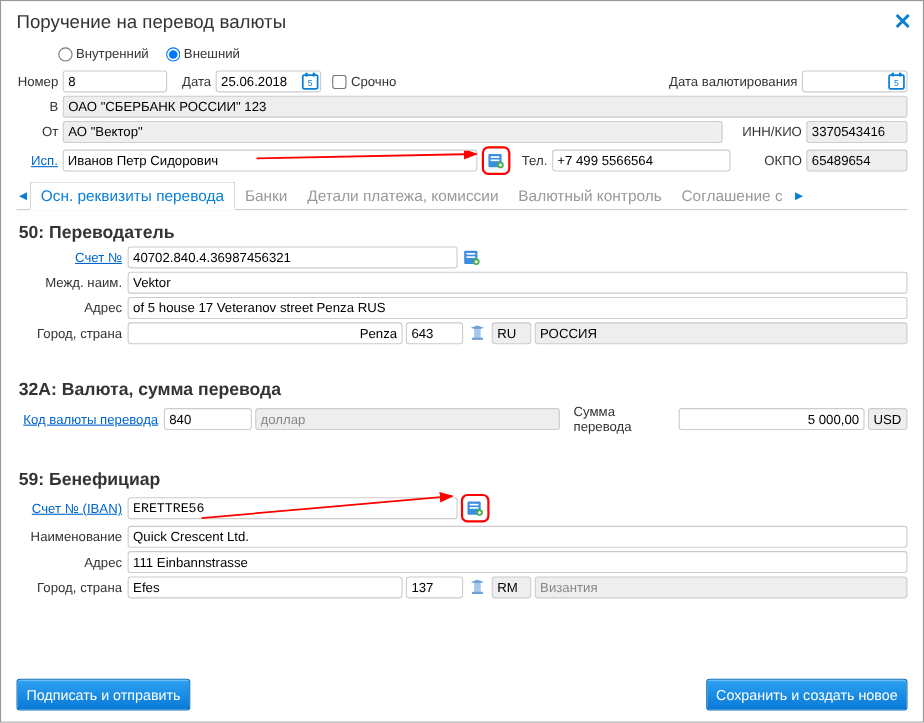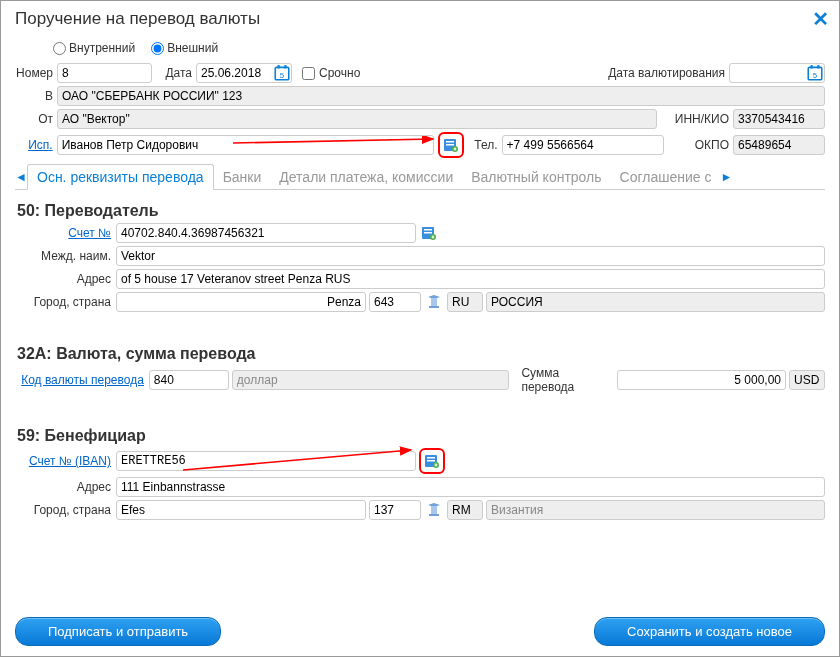--- a/index.html
+++ b/index.html
@@ -147,22 +147,22 @@
       bottom: 10px;
       left: 14px;
       right: 14px;
       display: flex;
       justify-content: space-between;
     }
     .btn {
       background: linear-gradient(#2ea1f2, #0879d6);
       color: #fff;
       border: 1px solid #0a6cb8;
-      border-radius: 13px;
-      padding: 6px 32px;
+      border-radius: 3px;
+      padding: 6px 8px;
       font-size: 13px;
       cursor: pointer;
       box-shadow: inset 0 1px 0 rgba(255,255,255,.3);
     }
     .btnbar .rgroup { display: flex; gap: 10px; }
     .flex-grow { flex: 1; }
     .date-wrap { position: relative; display: inline-flex; align-items: center; }
     .date-wrap input { padding-right: 22px; }
     .date-wrap .cal-icon { position: absolute; right: 1px; top: 1px; border: none;}
     .sep { height: 26px; }
@@ -349,20 +349,24 @@
                 <rect x="1" y="2" width="12" height="12" rx="1" fill="#3a8ee0"></rect>
                 <rect x="3" y="4" width="8" height="1.5" fill="#fff"></rect>
                 <rect x="3" y="7" width="8" height="1.5" fill="#fff"></rect>
                 <circle cx="12" cy="12" r="3" fill="#4bb04b"></circle>
                 <path d="M10.6 12 h2.8 M12 10.6 v2.8" stroke="#fff" stroke-width="1.2"></path>
               </svg>
           </span>
         </span>
       </div>
       <div class="fieldrow">
+        <span class="flabel">Наименование</span>
+        <input class="tx" style="flex: 1 1 0%;" value="Quick Crescent Ltd.">
+      </div>
+      <div class="fieldrow">
         <span class="flabel">Адрес</span>
         <input class="tx" style="flex: 1 1 0%;" value="111 Einbannstrasse">
       </div>
       <div class="fieldrow">
         <span class="flabel">Город, страна</span>
         <input class="tx" style="width: 250px;" value="Efes">
         <input class="tx" style="width: 52px;" value="137">
         <span class="book-icon">
           <svg viewBox="0 0 16 16">
               <path d="M2 3 L8 1 L14 3 L8 5 Z" fill="#6fa0d8"></path>

